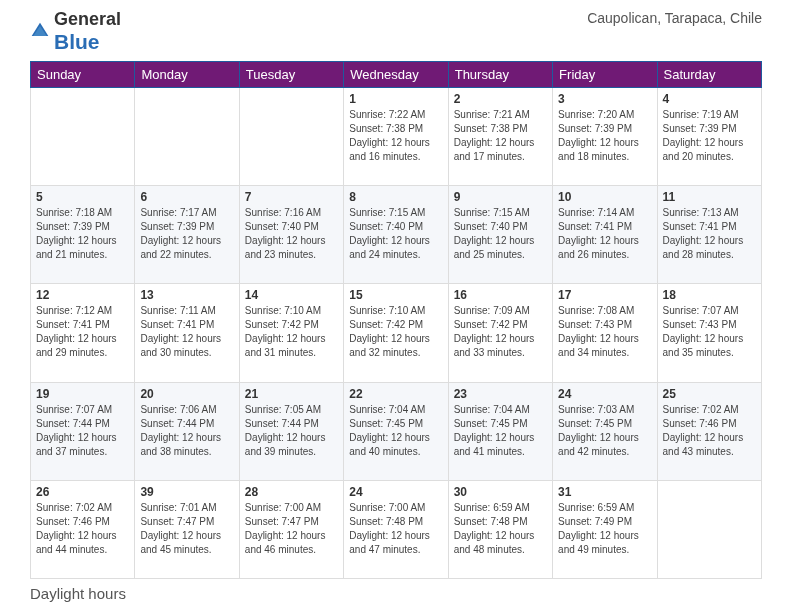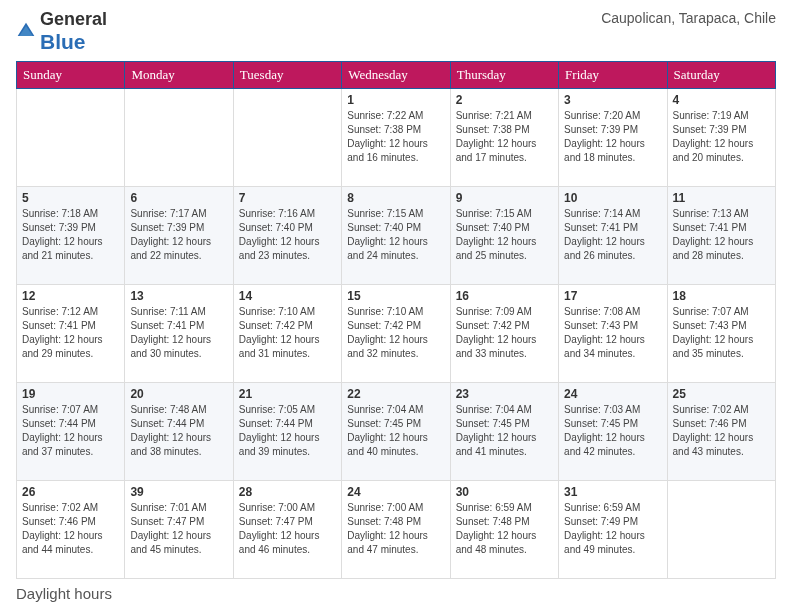--- a/index.html
+++ b/index.html
@@ -6,21 +6,21 @@
     body {
       width: 792px;
       height: 612px;
       font-family: Arial, sans-serif;
       background: #fff;
       overflow: hidden;
     }
     .page {
       width: 792px;
       height: 612px;
-      padding: 10px 16px;
+      padding: 10px 30px;
       display: flex;
       flex-direction: column;
     }
     .header {
       display: flex;
       justify-content: space-between;
       align-items: flex-start;
       margin-bottom: 8px;
     }
     .logo {
@@ -101,21 +101,21 @@
       margin-top: 6px;
       font-size: 15px;
       color: #555;
     }
     tr:nth-child(even) td {
       background: #f5f7fa;
     }
     tr:nth-child(odd) td {
       background: #ffffff;
     }
-    .calendar thead th { background: #be185d; font-family: Liberation Serif, serif; }
+    .calendar thead th { background: #701a75; }
   </style>
 </head>
 <body>
 
 <div class="page">
   <div class="header">
     <div class="logo">
       <svg class="logo-icon" viewBox="0 0 24 24" xmlns="http://www.w3.org/2000/svg">
         <polygon points="12,2 22,18 2,18" fill="#2a6db5"></polygon>
         <polygon points="12,6 20,18 4,18" fill="#5a9fd4" opacity="0.5"></polygon>
@@ -262,21 +262,21 @@
         </tr>
         <tr>
           <td>
             <span class="day-number">19</span>
             <div class="day-info" style="white-space: pre-line;">Sunrise: 7:07 AM
 Sunset: 7:44 PM
 Daylight: 12 hours and 37 minutes.</div>
           </td>
           <td>
             <span class="day-number">20</span>
-            <div class="day-info" style="white-space: pre-line;">Sunrise: 7:48 AM
+            <div class="day-info" style="white-space: pre-line;">Sunrise: 7:06 AM
 Sunset: 7:44 PM
 Daylight: 12 hours and 38 minutes.</div>
           </td>
           <td>
             <span class="day-number">21</span>
             <div class="day-info" style="white-space: pre-line;">Sunrise: 7:05 AM
 Sunset: 7:44 PM
 Daylight: 12 hours and 39 minutes.</div>
           </td>
           <td>

